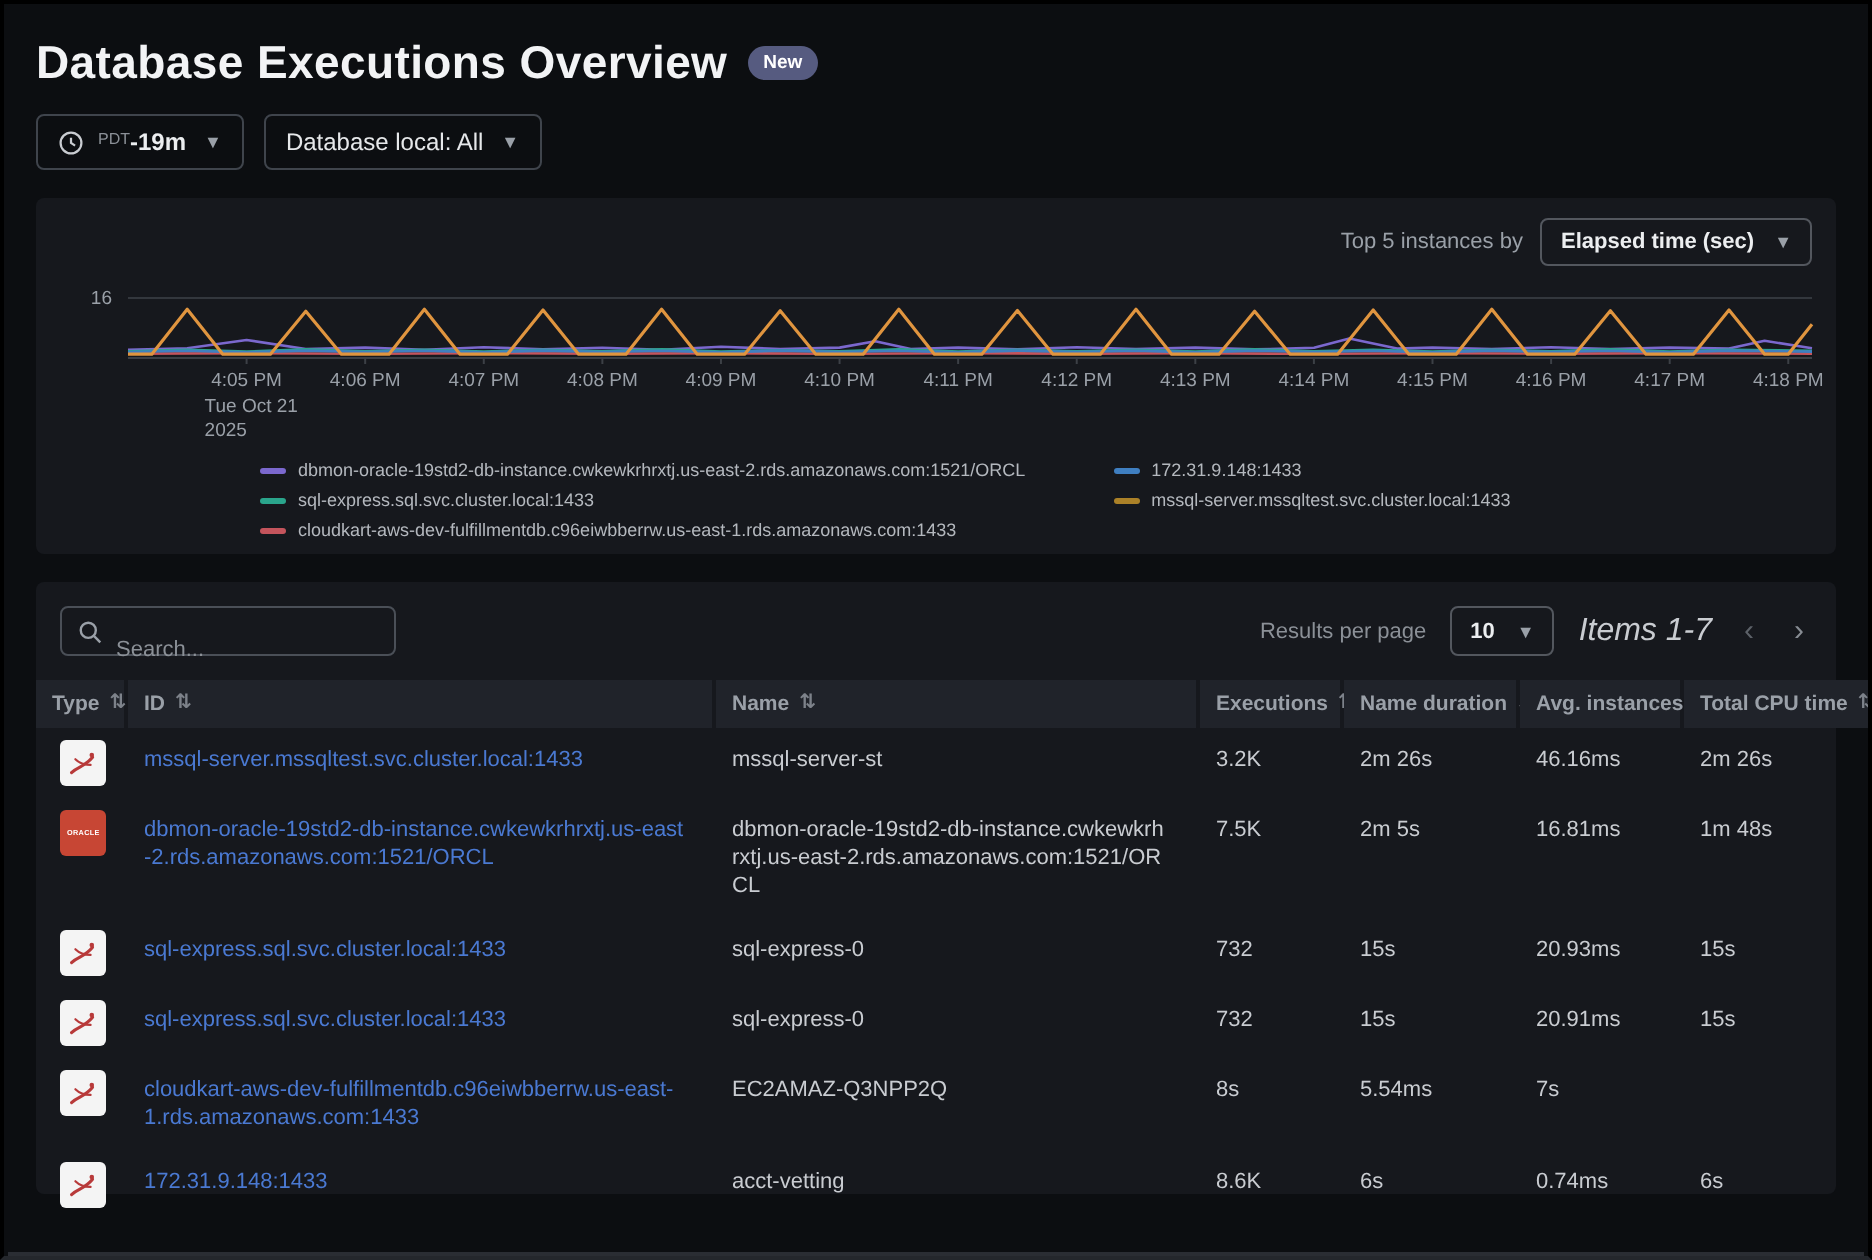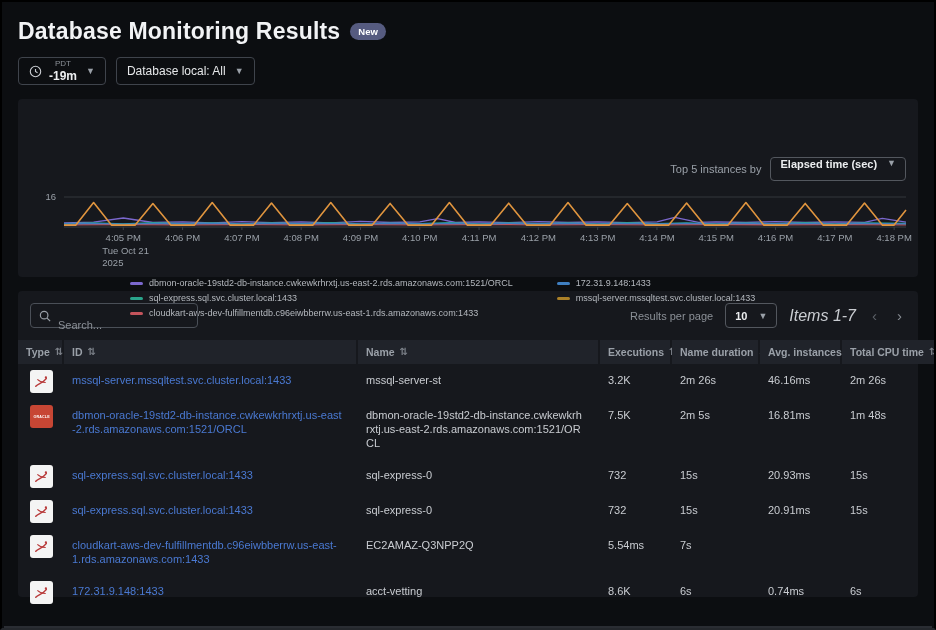--- a/index.html
+++ b/index.html
@@ -6,32 +6,32 @@
   html,body { width:936px; height:630px; }
   body { font-family:"Liberation Sans","DejaVu Sans",sans-serif; background:#000; }
   .screen { width:936px; height:630px; background:#0c0e11; border:2px solid #000; border-bottom:2px solid #24272c; padding:16px; overflow:hidden; }
 
   .page-title-row { display:flex; align-items:center; gap:10px; margin-bottom:12px; }
   .page-title { color:#f2f3f5; font-size:23px; font-weight:800; letter-spacing:.2px; }
   .new-badge { background:#565b80; color:#fff; font-size:9.5px; font-weight:700; padding:3px 8px; border-radius:9px; }
 
   .toolbar { display:flex; gap:10px; margin-bottom:14px; }
   .tb-btn { display:flex; align-items:center; gap:7px; border:1px solid #3f444c; border-radius:4px; height:28px; padding:0 10px; color:#e6e8ea; font-size:12px; background:transparent; cursor:pointer; }
-  .time-stack { display:flex; flex-direction:column; align-items:center; line-height:1; }
+  .time-stack { display:flex; flex-direction:row; align-items:center; line-height:1; }
   .tz { font-size:8px; color:#8b9097; margin-bottom:2px; }
   .range { font-size:12px; font-weight:700; color:#eceef0; }
   .caret { color:#9aa0a8; font-size:9px; margin-left:2px; }
 
   .section-title { color:#f2f3f5; font-size:15px; font-weight:800; margin-bottom:10px; }
 
   .panel { background:#16181d; border-radius:4px; }
   .chart-panel { padding:10px 12px 8px; margin-bottom:14px; height:178px; }
-  .chart-ctrl { display:flex; justify-content:flex-end; align-items:center; gap:9px; height:24px;margin-top:48px; }
+  .chart-ctrl { display:flex; justify-content:flex-end; align-items:center; gap:9px; height:24px; }
   .ctrl-label { color:#9aa0a8; font-size:11px; }
-  .metric-select { display:flex; gap:8px; border:1px solid #53575e; border-radius:4px; height:24px; padding:0 9px; color:#eceef0; font-size:11px; font-weight:700; cursor:pointer; background:transparent; }
+  .metric-select { display:flex; align-items:center; gap:8px; border:1px solid #53575e; border-radius:4px; height:24px; padding:0 9px; color:#eceef0; font-size:11px; font-weight:700; cursor:pointer; background:transparent; }
 
   .chart-svg { display:block; overflow:visible; }
   .legend { display:flex; gap:44px; margin:4px 0 0 100px; }
   .legend-col { display:flex; flex-direction:column; gap:2px; }
   .legend-item { display:flex; align-items:center; gap:6px; }
   .legend-swatch { width:13px; height:3px; border-radius:2px; flex:none; }
   .legend-label { color:#b4b8be; font-size:9px; line-height:13px; white-space:nowrap; }
 
   .table-panel { padding:12px 0 10px; height:306px; }
   .table-ctrl { display:flex; align-items:center; padding:0 12px 12px; }
@@ -60,21 +60,21 @@
   .db-icon.oracle { background:#c74634; }
   .oracle-word { color:#fff; font-size:7px; font-weight:700; letter-spacing:.3px; transform:scale(.52); }
   .bottom-line { position:absolute; left:2px; right:2px; bottom:0px; height:2px; background:#2a2d33; }
 </style>
 </head>
 <body>
 
 <div class="screen" style="position:relative;">
 
   <div class="page-title-row">
-    <span class="page-title">Database Monitoring Results</span>
+    <span class="page-title">Database Executions Overview</span>
     <span class="new-badge">New</span>
   </div>
 
   <div class="toolbar">
     <button class="tb-btn">
       <span style="display:flex;">
         <svg width="13" height="13" viewBox="0 0 14 14">
             <circle cx="7" cy="7" r="5.6" fill="none" stroke="#c9ccd1" stroke-width="1.2"></circle>
             <path d="M7 4.2 V7 L9.2 8.4" fill="none" stroke="#c9ccd1" stroke-width="1.2"></path>
           </svg>
@@ -290,20 +290,21 @@
             <div class="db-icon sqlserver">
               <svg width="21" height="21" viewBox="0 0 22 22">
                 <path d="M5 16 C8 13 12 13 16 8" stroke="#b83a3a" fill="none" stroke-width="1.6" stroke-linecap="round"></path>
                 <path d="M7 9 C9 11 12 12 15 12" stroke="#b83a3a" fill="none" stroke-width="1.1" stroke-linecap="round"></path>
                 <circle cx="15.6" cy="6.8" r="1.2" fill="#b83a3a"></circle>
               </svg>
             </div>
           </div>
           <div class="td"><a class="id-link">cloudkart-aws-dev-fulfillmentdb.c96eiwbberrw.us-east-1.rds.amazonaws.com:1433</a></div>
           <div class="td name-cell">EC2AMAZ-Q3NPP2Q</div>
+          <div class="td">8s</div>
           <div class="td">5.54ms</div>
           <div class="td">7s</div>
         </div>
         <div class="grid-row tr">
           <div class="td type-cell">
             <div class="db-icon sqlserver">
               <svg width="21" height="21" viewBox="0 0 22 22">
                 <path d="M5 16 C8 13 12 13 16 8" stroke="#b83a3a" fill="none" stroke-width="1.6" stroke-linecap="round"></path>
                 <path d="M7 9 C9 11 12 12 15 12" stroke="#b83a3a" fill="none" stroke-width="1.1" stroke-linecap="round"></path>
                 <circle cx="15.6" cy="6.8" r="1.2" fill="#b83a3a"></circle>

